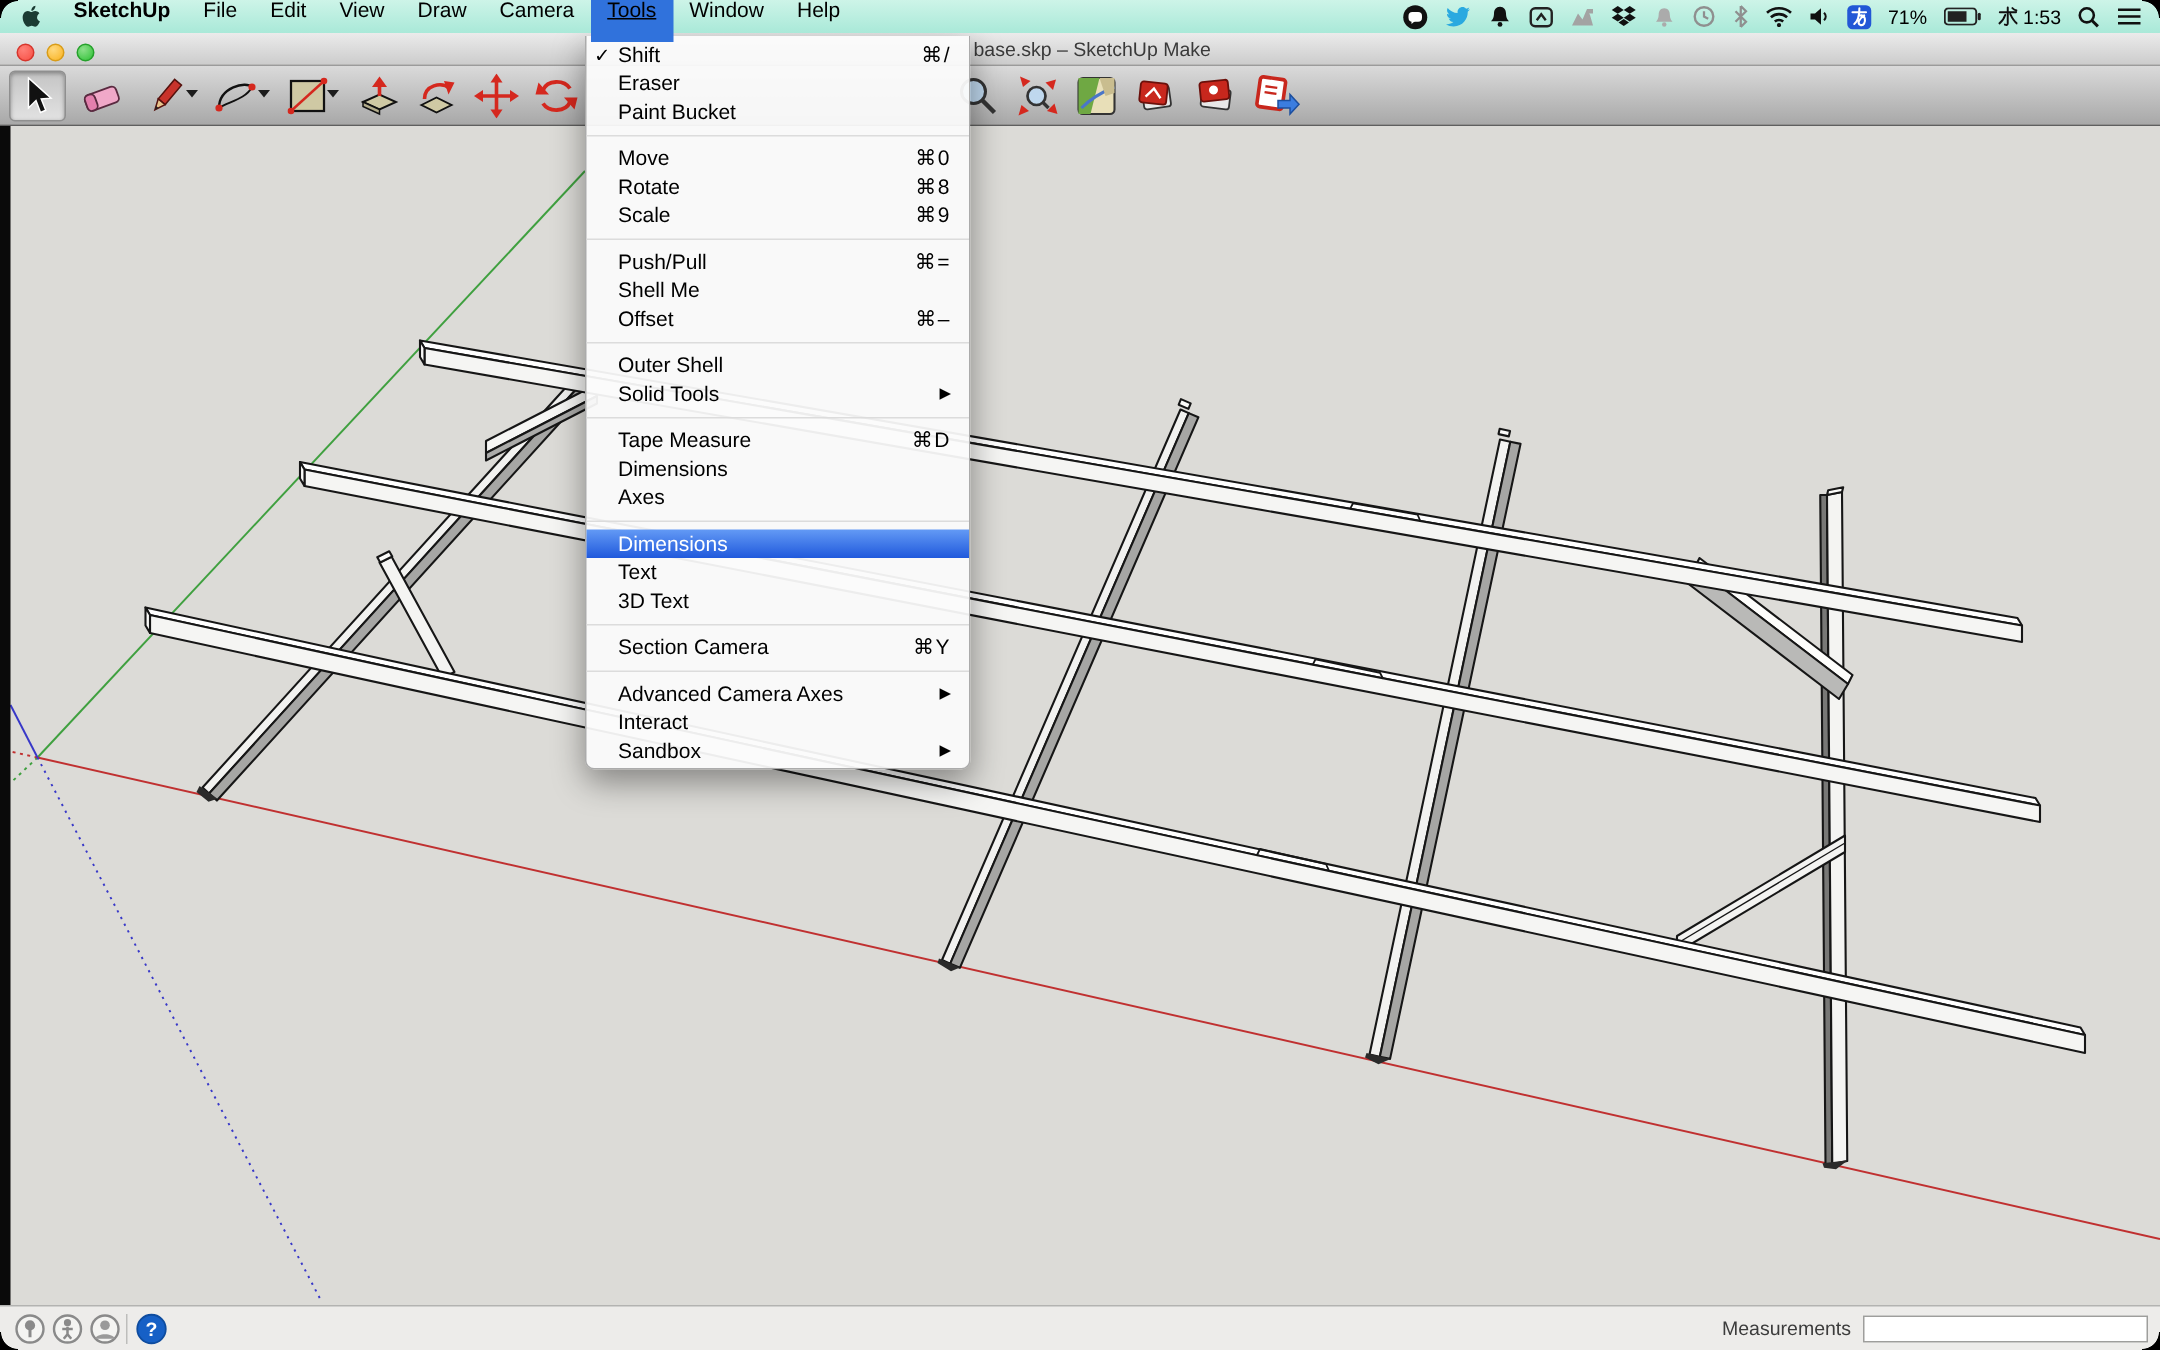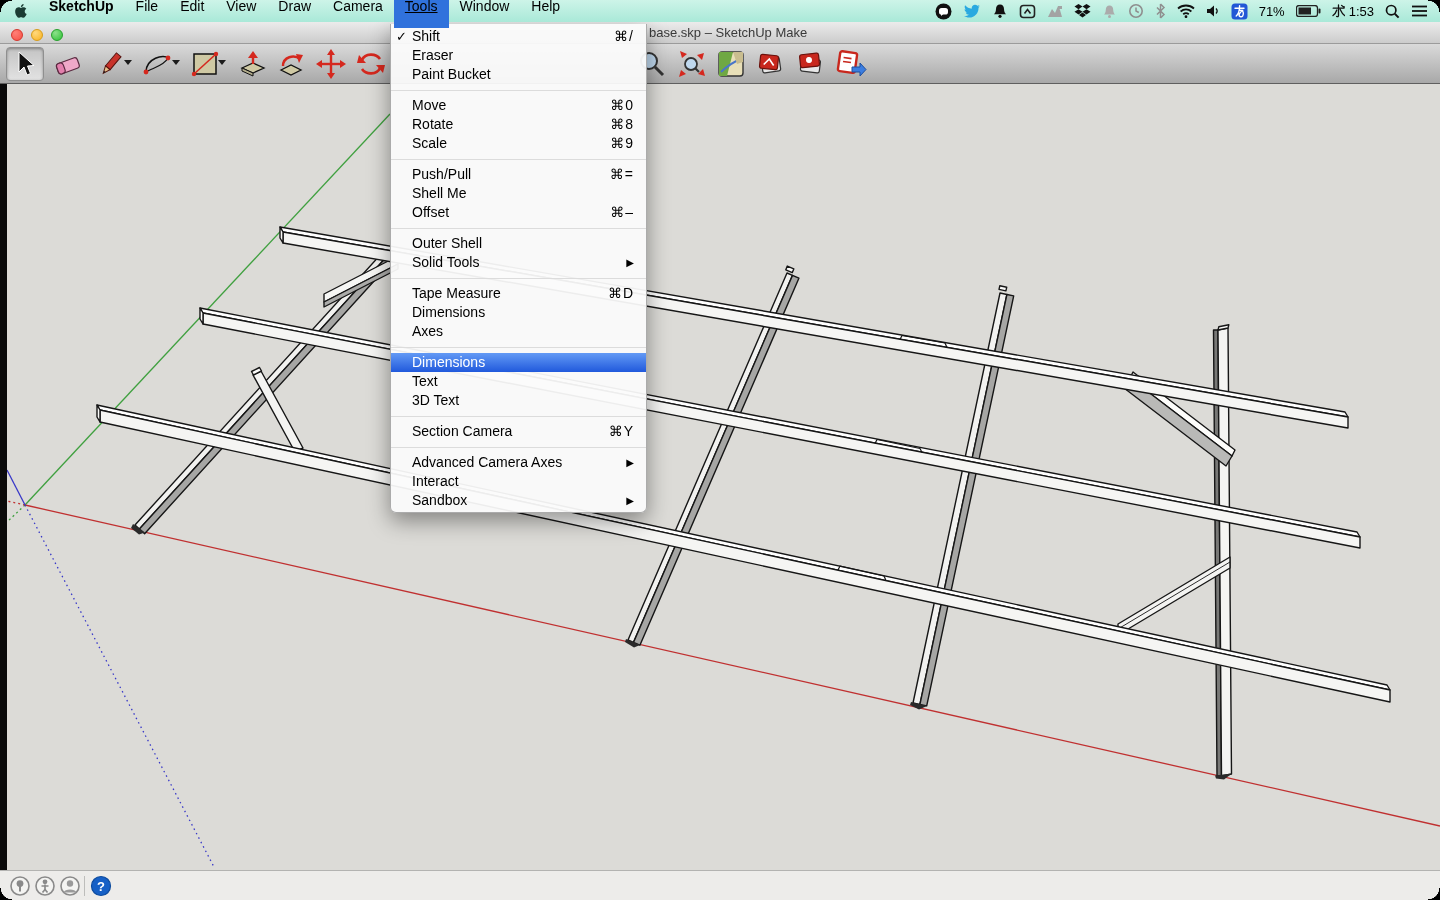--- a/index.html
+++ b/index.html
@@ -556,18 +556,22 @@
         </svg>
     </span>
   </div>
   <div id="status-divider"></div>
   <span class="mbicon">
     <svg width="22" height="22">
         <circle cx="11" cy="11" r="9.5" fill="#1660C6" stroke="#0E4C9F" stroke-width="1.2"></circle>
         <text x="11" y="15.5" text-anchor="middle" font-size="13" font-weight="bold" fill="#fff" font-family="Liberation Sans, sans-serif">?</text>
       </svg>
   </span>
+  <div id="measure-wrap">
+    <span id="measure-label">Measurements</span>
+    <input id="measure-input" type="text" value="" style="">
+  </div>
 </div>
 
 <div class="corner" id="c-tl"></div>
 <div class="corner" id="c-tr"></div>
 <div class="corner" id="c-bl"></div>
 <div class="corner" id="c-br"></div>
 
 </body></html>

